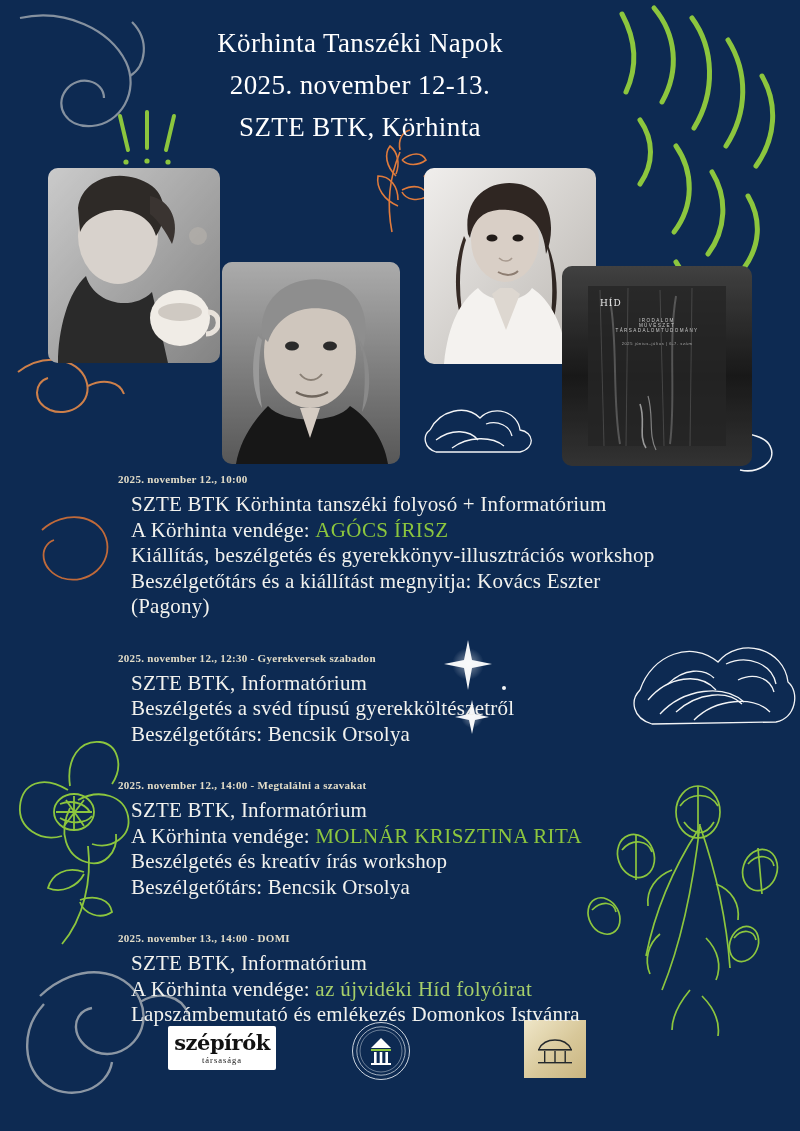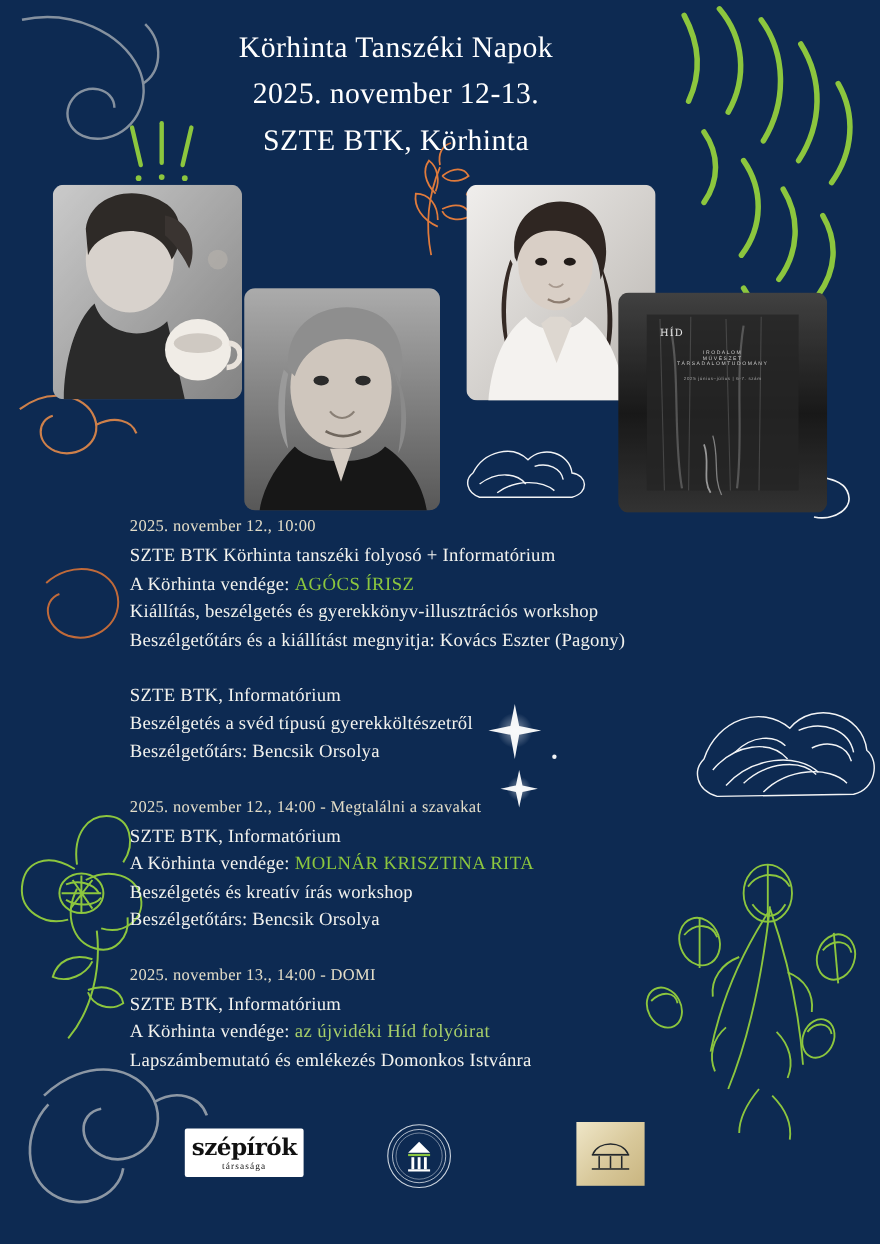--- a/index.html
+++ b/index.html
@@ -54,29 +54,31 @@
     left: 118px;
     top: 466px;
     width: 560px;
     z-index: 6;
   }
   .prog-block {
     margin-bottom: 25px;
   }
   .prog-line {
     color: #f2f2ee;
-    font-size: 17px;
+    font-size: 21px;
     line-height: 25.5px;
     letter-spacing: 0.2px;
+    margin-left: 13px;
   }
   .prog-head {
     color: #e3ddc8;
-    font-size: 15px;
+    font-size: 11px;
     line-height: 26px;
     letter-spacing: 0.3px;
+    font-weight: bold;
   }
   .guest-name {
     color: #8cc63e;
     letter-spacing: 0.4px;
   }
   .guest-name.soft {
     color: #a7cf6a;
   }
   .logo {
     position: absolute;
@@ -371,20 +373,21 @@
       <div class="prog-line">SZTE BTK Körhinta tanszéki folyosó + Informatórium</div>
       <div class="prog-line">
         <span>A Körhinta vendége:</span>
         <span class="guest-name">AGÓCS ÍRISZ</span>
       </div>
       <div class="prog-line">Kiállítás, beszélgetés és gyerekkönyv-illusztrációs workshop</div>
       <div class="prog-line">Beszélgetőtárs és a kiállítást megnyitja: Kovács Eszter (Pagony)</div>
     </div>
 
     <div class="prog-block">
+      <div class="prog-head">2025. november 12., 12:30 - Gyerekversek szabadon</div>
       <div class="prog-line">SZTE BTK, Informatórium</div>
       <div class="prog-line">Beszélgetés a svéd típusú gyerekköltészetről</div>
       <div class="prog-line">Beszélgetőtárs: Bencsik Orsolya</div>
     </div>
 
     <div class="prog-block">
       <div class="prog-head">2025. november 12., 14:00 - Megtalálni a szavakat</div>
       <div class="prog-line">SZTE BTK, Informatórium</div>
       <div class="prog-line">
         <span>A Körhinta vendége:</span>

